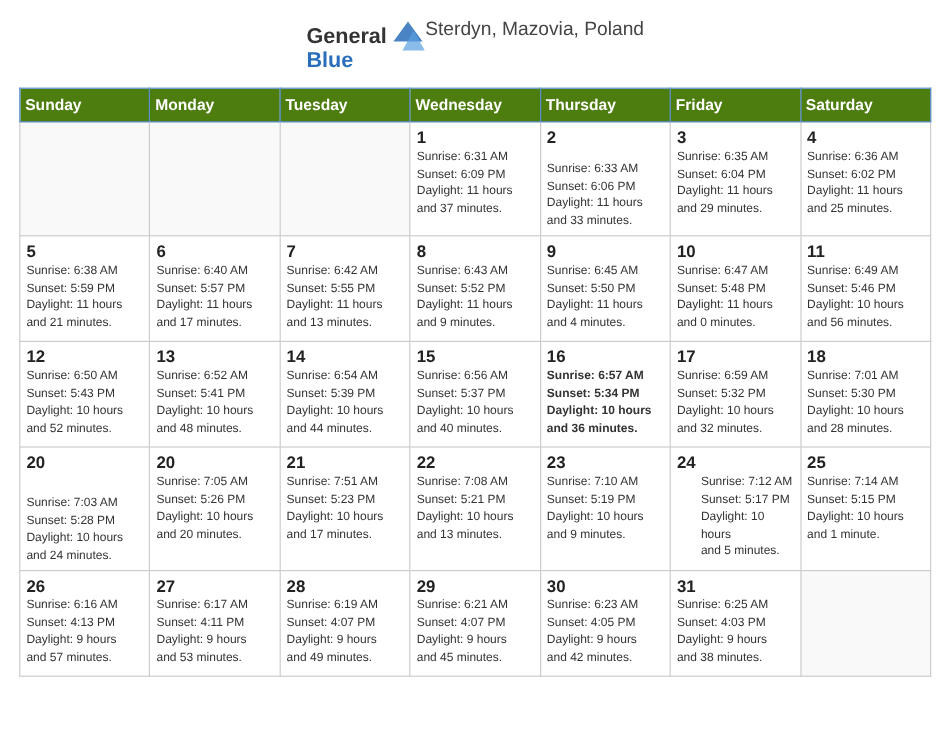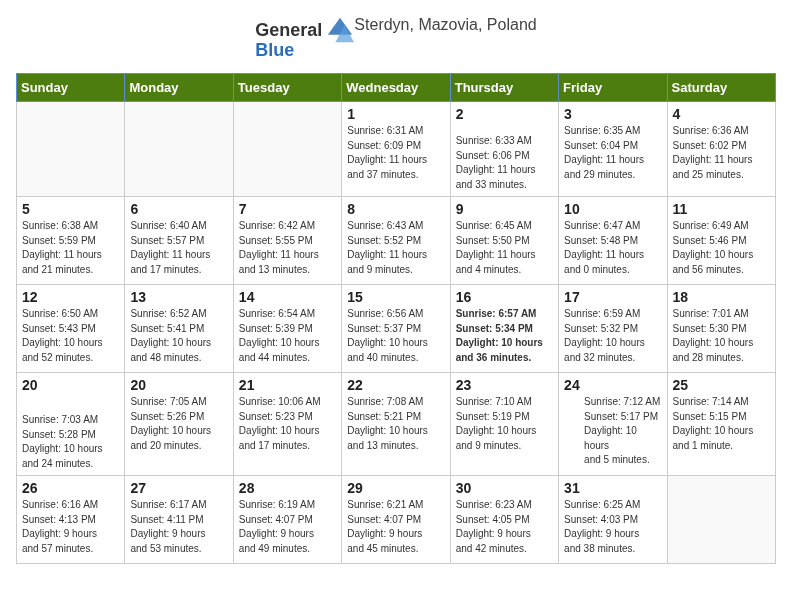--- a/index.html
+++ b/index.html
@@ -265,21 +265,21 @@
         </td>
         <td>
           <div class="day-number">20</div>
           <div class="day-info" style="white-space: pre-line;">Sunrise: 7:05 AM
 Sunset: 5:26 PM
 Daylight: 10 hours
 and 20 minutes.</div>
         </td>
         <td>
           <div class="day-number">21</div>
-          <div class="day-info" style="white-space: pre-line;">Sunrise: 10:06 AM
+          <div class="day-info" style="white-space: pre-line;">Sunrise: 7:51 AM
 Sunset: 5:23 PM
 Daylight: 10 hours
 and 17 minutes.</div>
         </td>
         <td>
           <div class="day-number">22</div>
           <div class="day-info" style="white-space: pre-line;">Sunrise: 7:08 AM
 Sunset: 5:21 PM
 Daylight: 10 hours
 and 13 minutes.</div>

